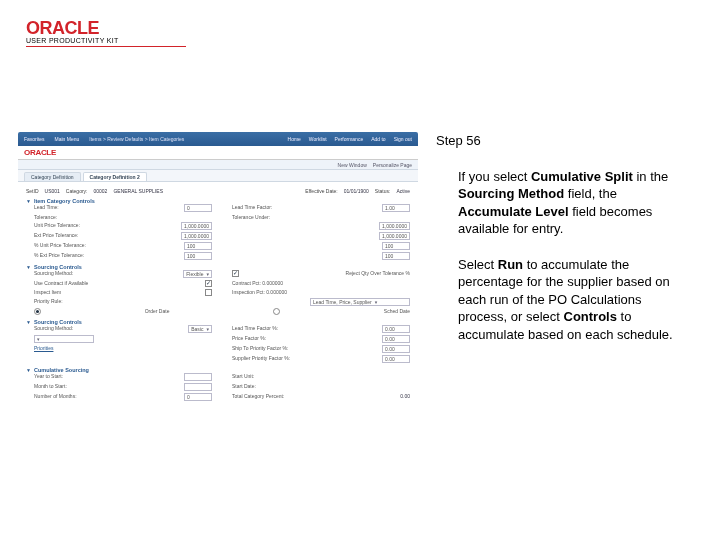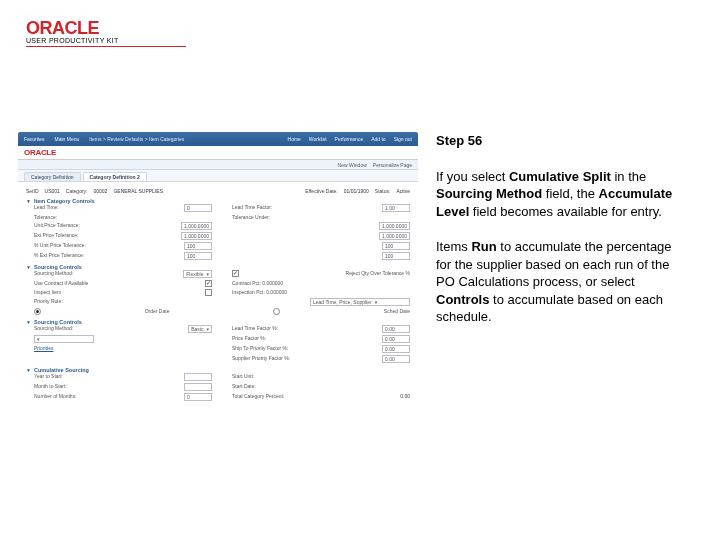--- a/index.html
+++ b/index.html
@@ -29,22 +29,22 @@
   .ss-grid { display: grid; grid-template-columns: 1fr 1fr; gap: 2px 20px; padding-left: 8px; }
   .ss-pair { display: flex; justify-content: space-between; gap: 6px; font-size: 5px; }
   .ss-input { display: inline-block; height: 8px; min-width: 28px; background: #fff; border: 1px solid #bbc; padding: 0 2px; line-height: 7px; font-size: 5px; }
   .ss-select { display: inline-flex; align-items: center; height: 8px; background: #fff; border: 1px solid #bbc; padding: 0 2px; font-size: 5px; gap: 3px; }
   .ss-select::after { content: "▾"; color: #667; font-size: 5px; }
   .ss-check { width: 7px; height: 7px; border: 1px solid #888; display: inline-block; position: relative; }
   .ss-check.checked::after { content: "✓"; position: absolute; top: -2px; left: 0; font-size: 6px; color: #234; }
   .ss-radio { width: 7px; height: 7px; border: 1px solid #888; border-radius: 50%; display: inline-block; position: relative; }
   .ss-radio.sel::after { content: ""; position: absolute; top: 1px; left: 1px; width: 3px; height: 3px; background: #234; border-radius: 50%; }
   .sidecol { flex: 1; font-size: 13px; color: #000; line-height: 1.35; }
-  .step { margin-bottom: 18px; font-weight: bold; }
-  .para { margin-bottom: 18px; }
+  .step { margin-bottom: 18px; }
+  .para { margin-bottom: 18px; margin-left: 22px; }
   b { font-weight: 700; }
 </style>
 </head>
 <body>
 <div class="page">
 
   <div class="header">
     <div class="logo-block">
       <div class="logo-oracle">ORACLE</div>
       <div class="logo-sub">USER PRODUCTIVITY KIT</div>
@@ -255,18 +255,18 @@
         </div>
       </div>
     </div>
 
     <div class="sidecol">
       <div class="step">Step 56</div>
       <div class="para">
         <span>If you select </span><b>Cumulative Split</b><span> in the </span><b>Sourcing Method</b><span> field, the </span><b>Accumulate Level</b><span> field becomes available for entry.</span>
       </div>
       <div class="para">
-        <span>Items </span><b>Run</b><span> to accumulate the percentage for the supplier based on each run of the PO Calculations process, or select </span><b>Controls</b><span> to accumulate based on each schedule.</span>
+        <span>Select </span><b>Run</b><span> to accumulate the percentage for the supplier based on each run of the PO Calculations process, or select </span><b>Controls</b><span> to accumulate based on each schedule.</span>
       </div>
     </div>
   </div>
 
 </div>
 
 </body></html>

